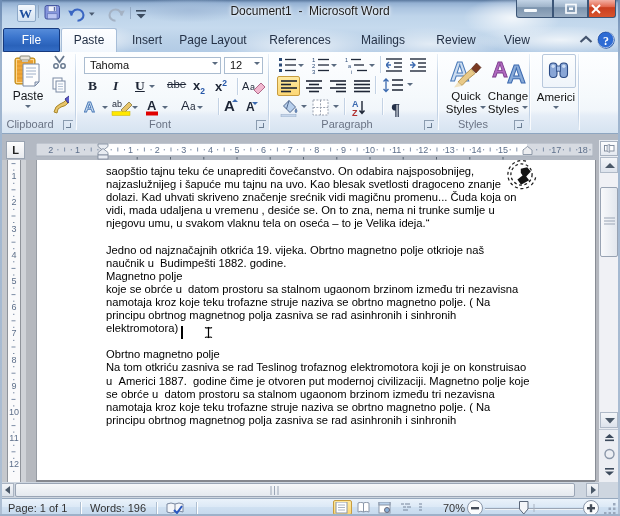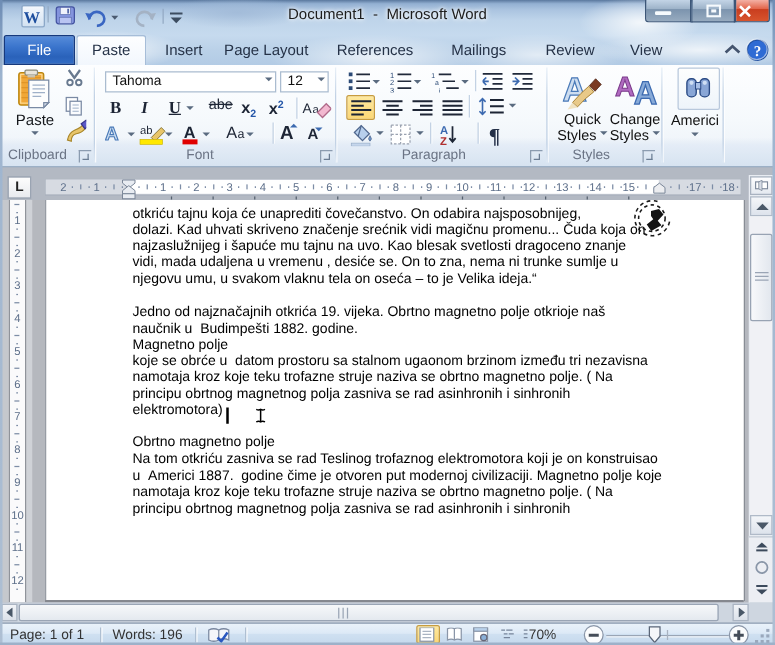--- a/index.html
+++ b/index.html
@@ -540,37 +540,38 @@
           <rect x="3.5" y="265.1" width="4" height="1" fill="#7d8da6"></rect>
           <rect x="5" y="271.6" width="1.4" height="1" fill="#7d8da6"></rect>
           <rect x="5" y="284.8" width="1.4" height="1" fill="#7d8da6"></rect>
           <rect x="3.5" y="291.3" width="4" height="1" fill="#7d8da6"></rect>
           <rect x="5" y="297.8" width="1.4" height="1" fill="#7d8da6"></rect>
           <rect x="5" y="310.9" width="1.4" height="1" fill="#7d8da6"></rect>
         </g>
   </svg>
  </div>
  <div id="doctext">
-  <div>otkriću tajnu koja će unaprediti čovečanstvo. On odabira najsposobnijeg,</div>
+  <div>saopštio tajnu teku će unaprediti čovečanstvo. On odabira najsposobnijeg,</div>
+  <div>najzaslužnijeg i šapuće mu tajnu na uvo. Kao blesak svetlosti dragoceno znanje</div>
   <div>dolazi. Kad uhvati skriveno značenje srećnik vidi magičnu promenu... Čuda koja on</div>
-  <div>najzaslužnijeg i šapuće mu tajnu na uvo. Kao blesak svetlosti dragoceno znanje</div>
   <div>vidi, mada udaljena u vremenu , desiće se. On to zna, nema ni trunke sumlje u</div>
   <div>njegovu umu, u svakom vlaknu tela on oseća – to je Velika ideja.“</div>
   <div>&nbsp;</div>
   <div>Jedno od najznačajnih otkrića 19. vijeka. Obrtno magnetno polje otkrioje naš</div>
   <div>naučnik u &nbsp;Budimpešti 1882. godine.</div>
   <div>Magnetno polje</div>
   <div>koje se obrće u &nbsp;datom prostoru sa stalnom ugaonom brzinom između tri nezavisna</div>
   <div>namotaja kroz koje teku trofazne struje naziva se obrtno magnetno polje. ( Na</div>
   <div>principu obrtnog magnetnog polja zasniva se rad asinhronih i sinhronih</div>
   <div>elektromotora)</div>
   <div>&nbsp;</div>
   <div>Obrtno magnetno polje</div>
   <div>Na tom otkriću zasniva se rad Teslinog trofaznog elektromotora koji je on konstruisao</div>
   <div>u &nbsp;Americi 1887. &nbsp;godine čime je otvoren put modernoj civilizaciji. Magnetno polje koje</div>
+  <div>se obrće u &nbsp;datom prostoru sa stalnom ugaonom brzinom između tri nezavisna</div>
   <div>namotaja kroz koje teku trofazne struje naziva se obrtno magnetno polje. ( Na</div>
   <div>principu obrtnog magnetnog polja zasniva se rad asinhronih i sinhronih</div>
  </div>
  <div id="caret" style="left:181px;top:166px;"></div>
 
  <svg style="position:absolute;left:202px;top:166px;" width="14" height="14">
   <g stroke="#000" stroke-width="1.2" fill="none">
    <path d="M 3 1.5 q 2 1 3.5 0 q 1.5 1 3.5 0"></path>
    <line x1="6.5" y1="1.5" x2="6.5" y2="11"></line>
    <path d="M 3 11.5 q 2 -1 3.5 0 q 1.5 -1 3.5 0"></path>
@@ -685,21 +686,21 @@
         </g>
       </g>
   <g transform="translate(89,0)">
         <g stroke="#76849a">
           <line x1="0" y1="2" x2="11" y2="2"></line>
           <line x1="0" y1="5" x2="11" y2="5"></line>
           <line x1="0" y1="8" x2="7" y2="8"></line>
         </g>
       </g>
  </svg>
- <div style="position:absolute;left:423px;top:3px;">70%</div>
+ <div style="position:absolute;left:443px;top:3px;">70%</div>
  <svg style="position:absolute;left:458px;top:1px;" width="150" height="16">
   <circle cx="17" cy="8" r="7.5" fill="#fbfcfd" stroke="#8a96a8"></circle>
       <rect x="13" y="7" width="8" height="2.4" fill="#444c58"></rect>
   <line x1="27" y1="8.5" x2="125" y2="8.5" stroke="#9aa5b5"></line>
       <line x1="27" y1="9.5" x2="125" y2="9.5" stroke="#eef2f6"></line>
   <line x1="76" y1="4" x2="76" y2="12" stroke="#a8b2c0"></line>
   <path d="M 61.5 1.5 l 8.5 0 l 0 7.5 l -4.25 5 l -4.25 -5 z" fill="#f4f6f9" stroke="#5a6678"></path>
   <circle cx="133" cy="8" r="7.5" fill="#fbfcfd" stroke="#8a96a8"></circle>
       <g fill="#444c58">
         <rect x="129" y="7" width="8" height="2.4"></rect>

